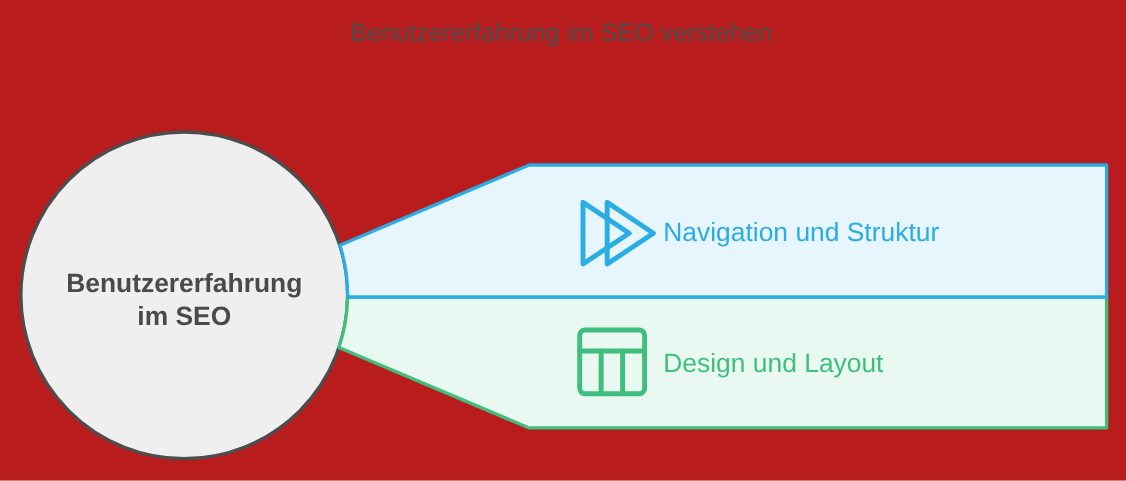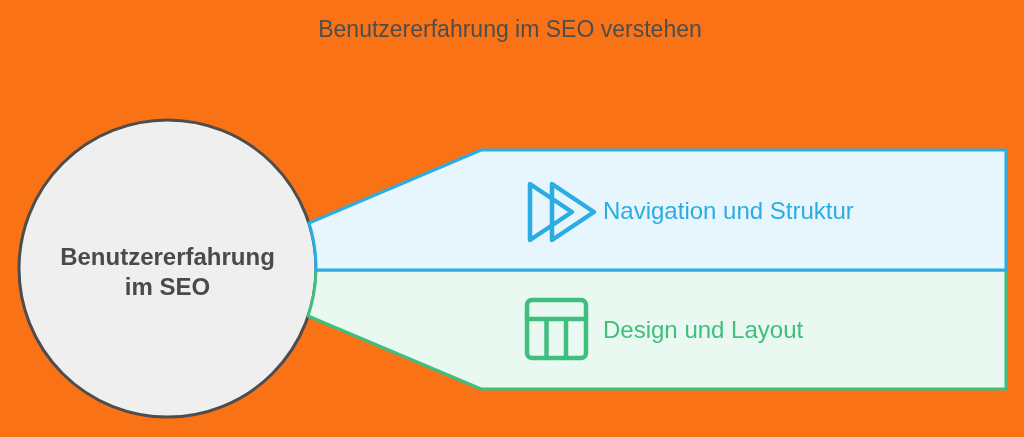--- a/index.html
+++ b/index.html
@@ -5,21 +5,21 @@
   html, body {
     margin: 0;
     padding: 0;
     background: #ffffff;
     font-family: "Liberation Sans", sans-serif;
   }
   .stage {
     position: relative;
     width: 1024px;
     height: 437px;
-    background: #f97316;
+    background: #b91c1c;
     overflow: hidden;
   }
   svg { display: block; }
 
   .title-text {
     font-family: "Liberation Sans", sans-serif;
     font-size: 23px;
     font-weight: 500;
     fill: #4d4d4d;
   }

